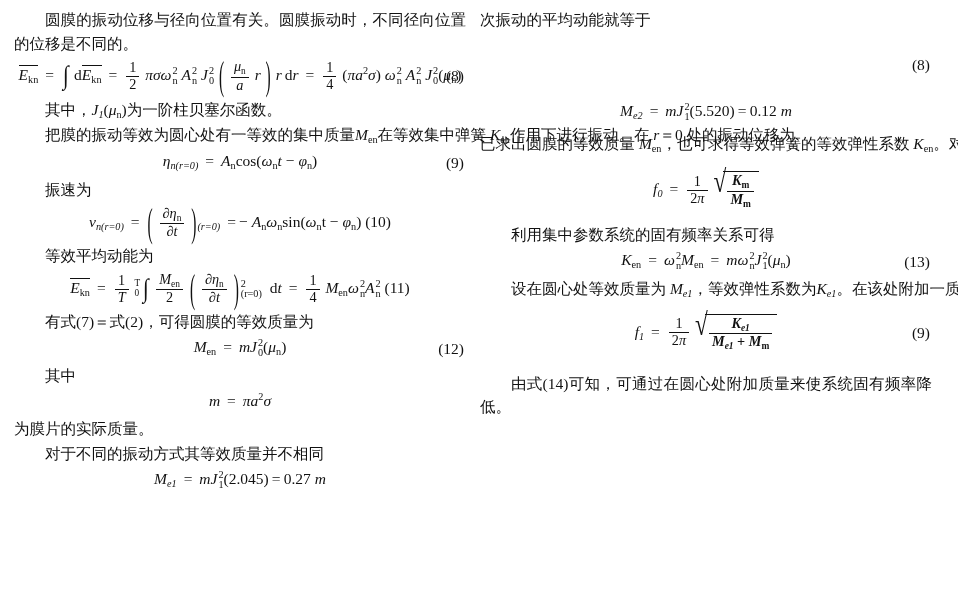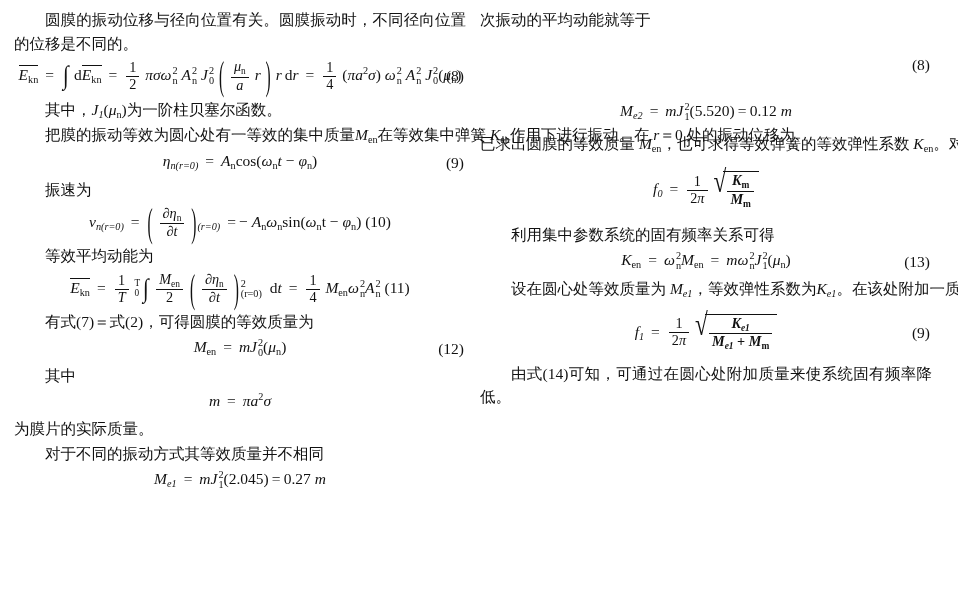--- a/index.html
+++ b/index.html
@@ -292,17 +292,17 @@
       <div class="eq-line" style="margin-top:12px;">
         <div class="eq-center math">
           <span class="it">f</span><span class="sub">1</span>
           <span> = </span>
           <span class="frac"><span class="num">1</span><span class="den">2<span class="it">π</span></span></span>
           <span class="sqrt"><span class="rad"><span class="frac"><span class="num"><span class="it">K</span><span class="sub">e1</span></span><span class="den"><span class="it">M</span><span class="sub">e1</span> + <span class="it">M</span><span class="subn">m</span></span></span></span></span>
         </div>
         <div class="eq-num">(9)</div>
       </div>
 
-      <p class="para indent" style="margin-top:10px;">由式(14)可知，可通过在圆心处附加质量来使系统固有频率降低。</p>
+      <p class="para indent" style="margin-top:20px;">由式(14)可知，可通过在圆心处附加质量来使系统固有频率降低。</p>
 
     </div>
   </div>
 </div>
 
 </body></html>

